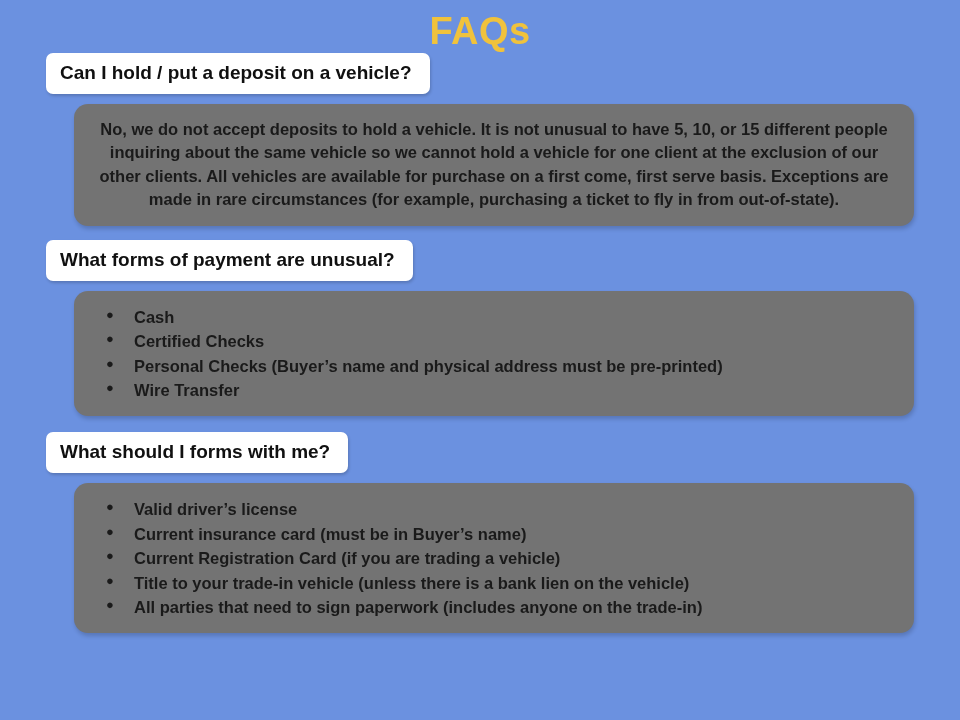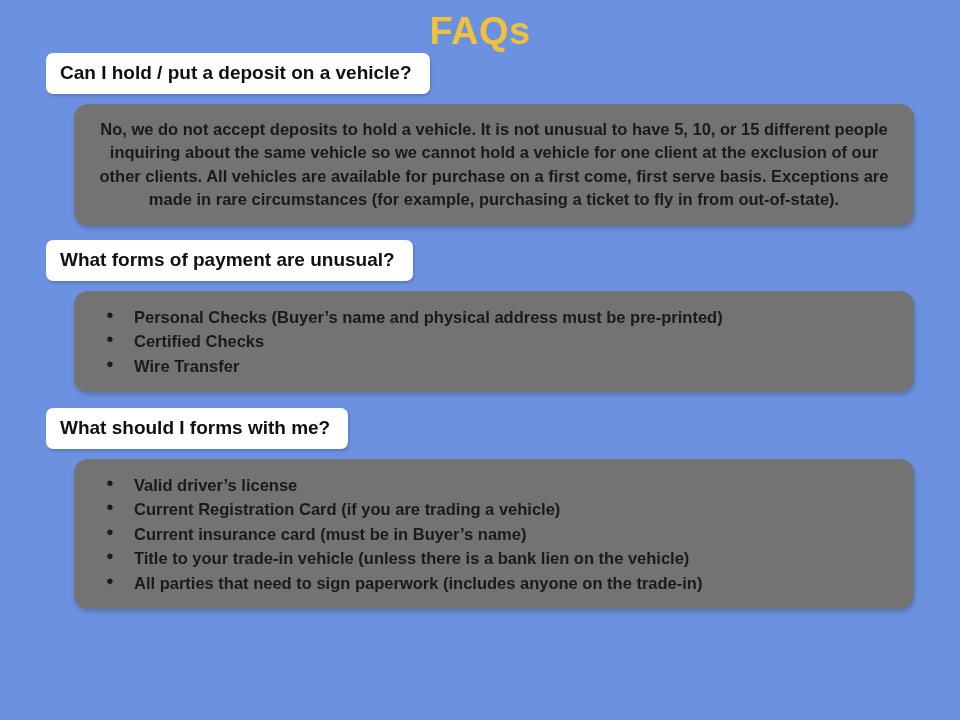--- a/index.html
+++ b/index.html
@@ -87,35 +87,36 @@
     <div class="question">Can I hold / put a deposit on a vehicle?</div>
     <div class="answer paragraph">No, we do not accept deposits to hold a vehicle. It is not unusual to have 5, 10, or 15 different people inquiring about the same vehicle so we cannot hold a vehicle for one client at the exclusion of our other clients. All vehicles are available for purchase on a first come, first serve basis. Exceptions are made in rare circumstances (for example, purchasing a ticket to fly in from out-of-state).</div>
   </div>
 
   <div class="spacer-a"></div>
 
   <div class="qa-block">
     <div class="question">What forms of payment are unusual?</div>
     <div class="answer">
       <ul>
+        <li>Cash</li>
+        <li>Certified Checks</li>
         <li>Personal Checks (Buyer’s name and physical address must be pre-printed)</li>
-        <li>Certified Checks</li>
         <li>Wire Transfer</li>
       </ul>
     </div>
   </div>
 
   <div class="spacer-b"></div>
 
   <div class="qa-block">
     <div class="question">What should I forms with me?</div>
     <div class="answer">
       <ul>
         <li>Valid driver’s license</li>
+        <li>Current insurance card (must be in Buyer’s name)</li>
         <li>Current Registration Card (if you are trading a vehicle)</li>
-        <li>Current insurance card (must be in Buyer’s name)</li>
         <li>Title to your trade-in vehicle (unless there is a bank lien on the vehicle)</li>
         <li>All parties that need to sign paperwork (includes anyone on the trade-in)</li>
       </ul>
     </div>
   </div>
 
 </div>
 
 </body></html>

